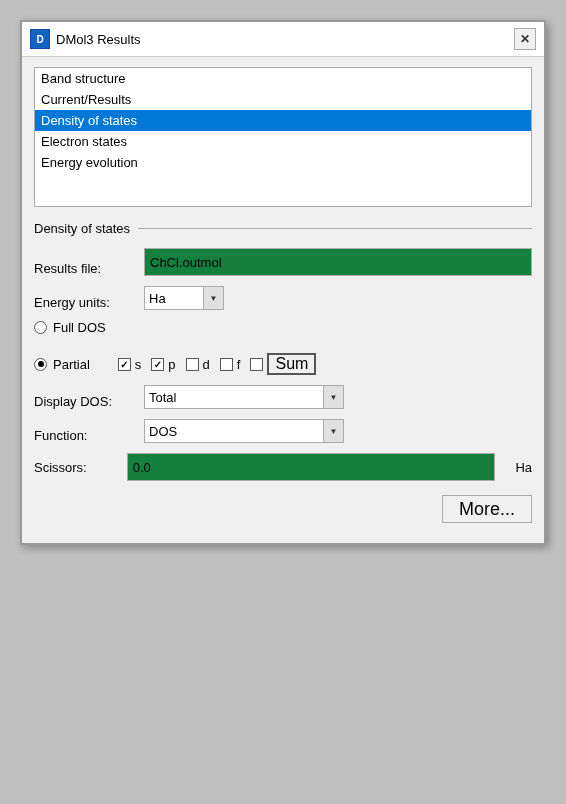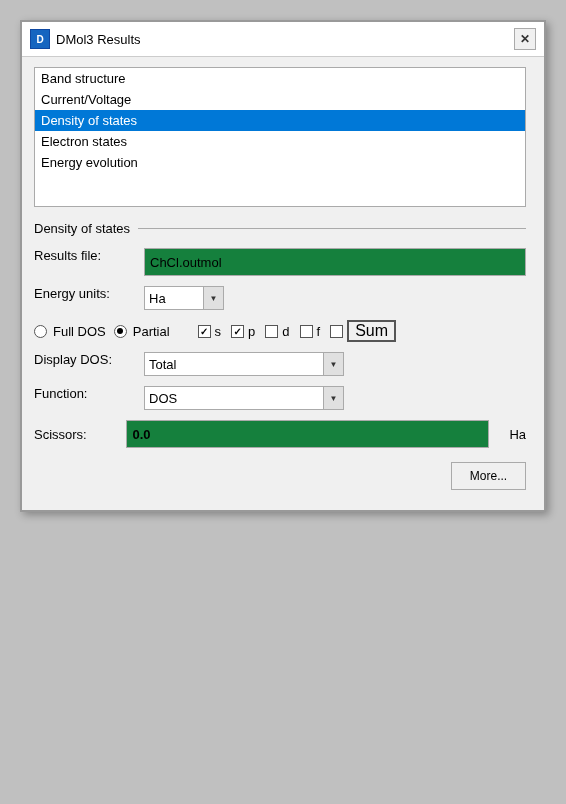--- a/index.html
+++ b/index.html
@@ -55,21 +55,21 @@
       border: 1px solid #aaa;
       cursor: pointer;
       display: flex;
       align-items: center;
       justify-content: center;
       font-size: 12px;
       font-weight: bold;
       color: #333;
     }
     .content {
-      padding: 10px 18px 12px 12px;
+      padding: 10px 12px 12px 12px;
     }
     
     .listbox {
       width: 100%;
       border: 1px solid #aaa;
       background: #fff;
       height: 140px;
       overflow-y: scroll;
       margin-bottom: 14px;
     }
@@ -108,21 +108,21 @@
     }
     .section-header-line {
       flex: 1;
       height: 1px;
       background: #aaa;
     }
 
     
     .form-row {
       display: flex;
-      align-items: flex-start;
+      align-items: flex-end;
       margin-bottom: 10px;
     }
     .form-label {
       width: 110px;
       color: #000;
       font-size: 13px;
     }
     .form-control {
       flex: 1;
     }
@@ -168,22 +168,22 @@
       font-size: 8px;
       color: #333;
     }
     .select-wrapper-large {
       min-width: 200px;
     }
 
     
     .radio-group {
       display: flex;
-      flex-direction: row;
-      gap: 8px;
+      flex-direction: column;
+      gap: 18px;
       margin-bottom: 10px;
     }
     .radio-row {
       display: flex;
       align-items: center;
       gap: 6px;
     }
     .radio-custom {
       width: 13px;
       height: 13px;
@@ -260,21 +260,20 @@
       color: #000;
     }
     .scissors-input {
       width: 70px;
       border: 1px solid #aaa;
       background: #fff;
       padding: 2px 5px;
       font-size: 13px;
       height: 24px;
       outline: none;
-      font-weight: bold;
     }
     .scissors-unit {
       margin-left: 8px;
       font-size: 13px;
       color: #000;
     }
 
     
     .button-row {
       display: flex;
@@ -285,21 +284,21 @@
     .button-row-main {
       display: flex;
       justify-content: center;
       gap: 8px;
     }
     .btn {
       min-width: 75px;
       height: 28px;
       background: #f0f0f0;
       border: 1px solid #aaa;
-      font-size: 12px;
+      font-size: 18px;
       cursor: pointer;
       padding: 0 16px;
       display: inline-flex;
       align-items: center;
       justify-content: center;
     }
 
     .partial-row {
       display: flex;
       align-items: center;
@@ -317,21 +316,21 @@
       </div>
       <span class="title-text">DMol3 Results</span>
     </div>
     <div class="close-button">✕</div>
   </div>
 
   <div class="content">
 
     <div class="listbox" id="listbox">
     <div class="listbox-item">Band structure</div>
-        <div class="listbox-item">Current/Voltage</div>
+        <div class="listbox-item">Current/Results</div>
         <div class="listbox-item selected">Density of states</div>
         <div class="listbox-item">Electron states</div>
         <div class="listbox-item">Energy evolution</div>
       </div>
 
     <div class="section-header">
       <span class="section-header-text">Density of states</span>
       <div class="section-header-line"></div>
     </div>
 

